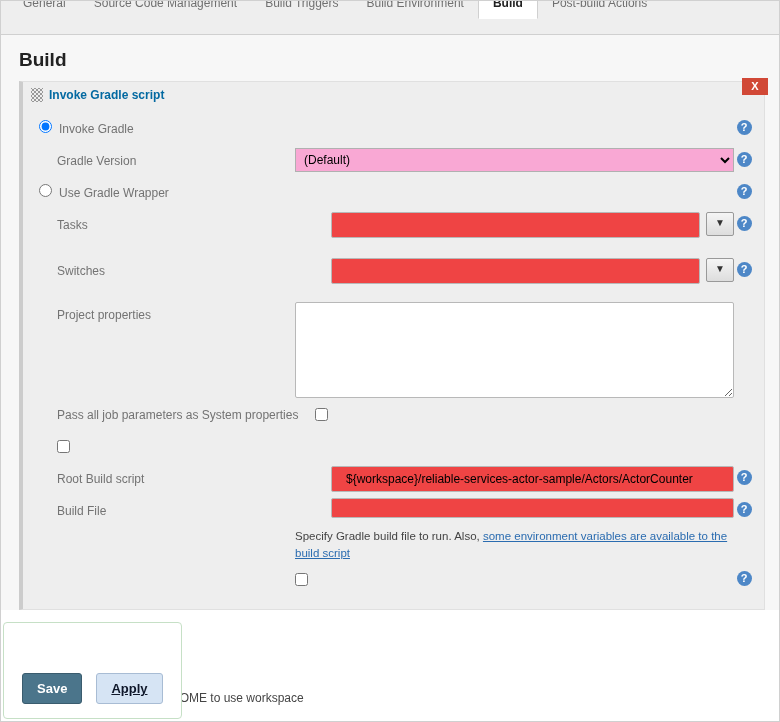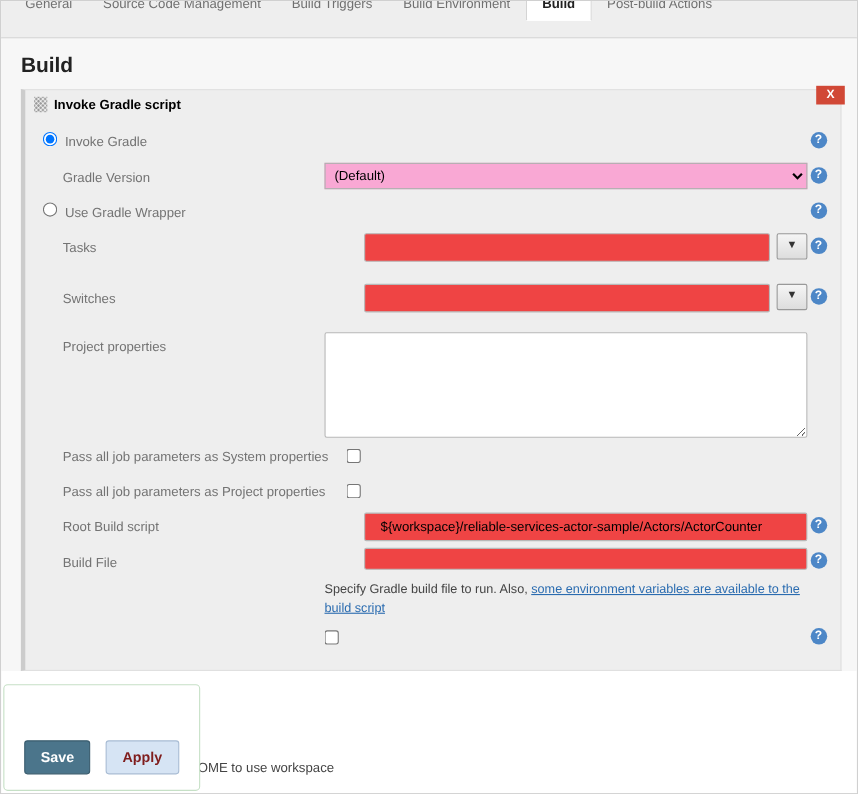--- a/index.html
+++ b/index.html
@@ -71,21 +71,21 @@
     display: inline-block;
     background:
       radial-gradient(circle, #999 1px, transparent 1.2px) 0 0/4px 4px,
       radial-gradient(circle, #999 1px, transparent 1.2px) 2px 2px/4px 4px;
     margin-right: 6px;
     cursor: move;
   }
   .step-title {
     font-weight: bold;
     font-size: 12px;
-    color: #000000;
+    color: #0369a1;
   }
   .delete-x {
     position: absolute;
     right: -4px;
     top: -4px;
     background: #d14836;
     color: #fff;
     width: 26px;
     height: 17px;
     font-size: 11px;
@@ -210,23 +210,24 @@
     margin-top: 36px;
   }
   .btn-save {
     background: #4b758b;
     color: #fff;
     border-color: #3a5c6e;
     font-weight: bold;
   }
   .btn-apply {
     background: #d6e4f4;
-    color: #7f1d1d;
+    color: #0f172a;
     border-color: #a8bcd4;
     font-weight: bold;
+    text-decoration: underline;
   }
   .partial-label {
     position: absolute;
     left: 170px;
     bottom: 16px;
     color: #444;
     font-size: 12px;
   }
   input[type=radio],input[type=checkbox]{ margin:0; }
 </style>
@@ -329,21 +330,20 @@
 
         <div class="row indent2">
           <div class="label-cell inner" style="width:258px;flex-basis:258px">Pass all job parameters as System properties</div>
           <div class="field-cell" style="padding-top:6px">
             <input type="checkbox" style="">
           </div>
           <div class="help-col"></div>
         </div>
 
         <div class="row indent2">
-          <div class="label-cell inner" style="width:258px;flex-basis:258px">Pass all job parameters as Project properties</div>
           <div class="field-cell" style="padding-top:6px">
             <input type="checkbox" style="">
           </div>
           <div class="help-col"></div>
         </div>
 
         <div class="row indent2">
           <div class="label-cell inner">Root Build script</div>
           <div class="field-cell">
             <input class="fld" type="text" value="${workspace}/reliable-services-actor-sample/Actors/ActorCounter" style="">

